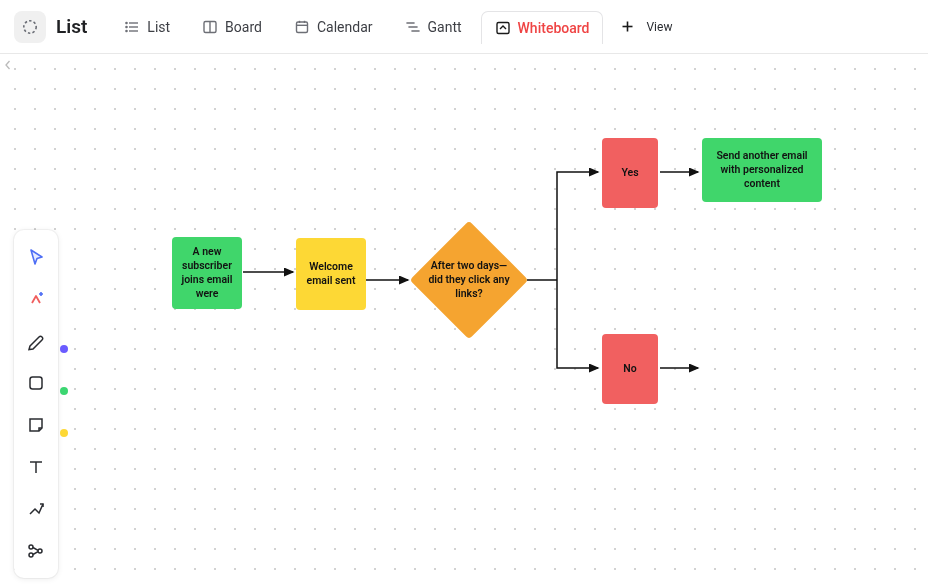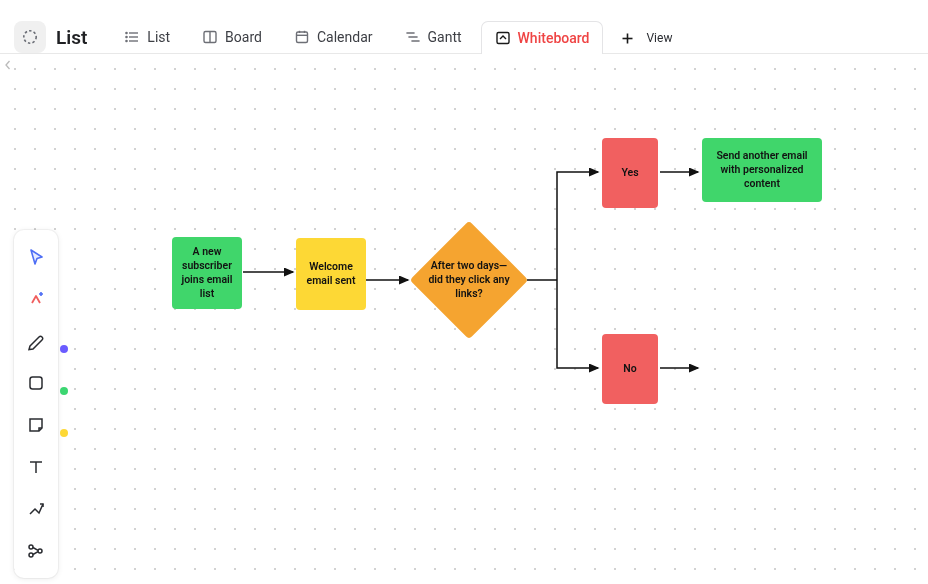--- a/index.html
+++ b/index.html
@@ -6,21 +6,21 @@
 body {
   font-family: -apple-system, BlinkMacSystemFont, "Segoe UI", Roboto, sans-serif;
   background: #fff;
   width: 928px;
   height: 584px;
   overflow: hidden;
   position: relative;
 }
 .topbar {
   display: flex;
-  align-items: flex-end;
+  align-items: center;
   height: 54px;
   border-bottom: 1px solid #e8e8e8;
   padding: 0 14px;
   gap: 6px;
 }
 .title-block {
   display: flex;
   align-items: center;
   gap: 10px;
   margin-right: 18px;
@@ -241,21 +241,21 @@
     <line x1="527" y1="226" x2="557" y2="226" stroke="#111" stroke-width="1.5"></line>
     <path d="M557 226 L557 118 L598 118" stroke="#111" stroke-width="1.5" fill="none" marker-end="url(#ah)"></path>
     <path d="M557 226 L557 314 L598 314" stroke="#111" stroke-width="1.5" fill="none" marker-end="url(#ah)"></path>
 
     <line x1="660" y1="118" x2="698" y2="118" stroke="#111" stroke-width="1.5" marker-end="url(#ah)"></line>
 
     <line x1="660" y1="314" x2="698" y2="314" stroke="#111" stroke-width="1.5" marker-end="url(#ah)"></line>
   </svg>
 
   <div class="node green" style="left:172px; top:183px; width:70px; height:72px;">
-    <span>A new subscriber joins email list</span>
+    <span>A new subscriber joins email were</span>
   </div>
 
   <div class="node yellow" style="left:296px; top:184px; width:70px; height:72px;">
     <span>Welcome email sent</span>
   </div>
 
   <div class="node diamond" style="left:410px; top:167px;">
     <span>After two days—did they click any links?</span>
   </div>
 

